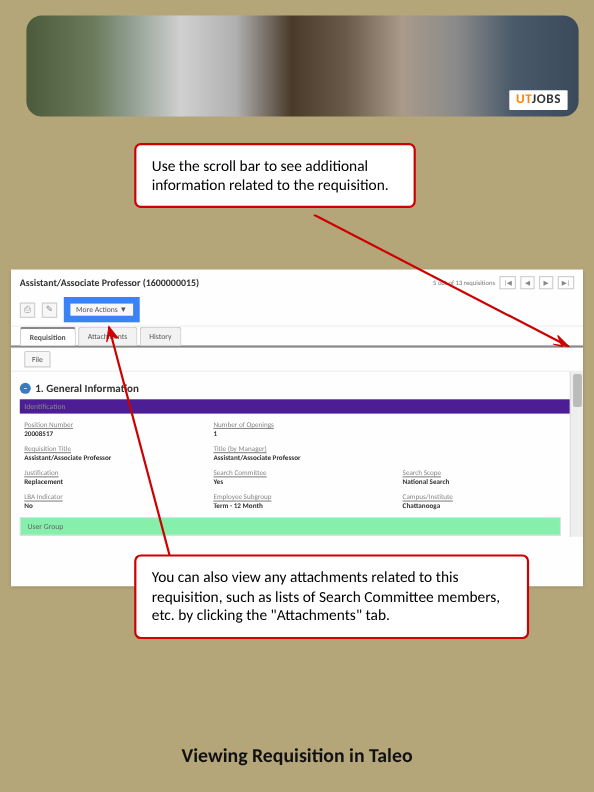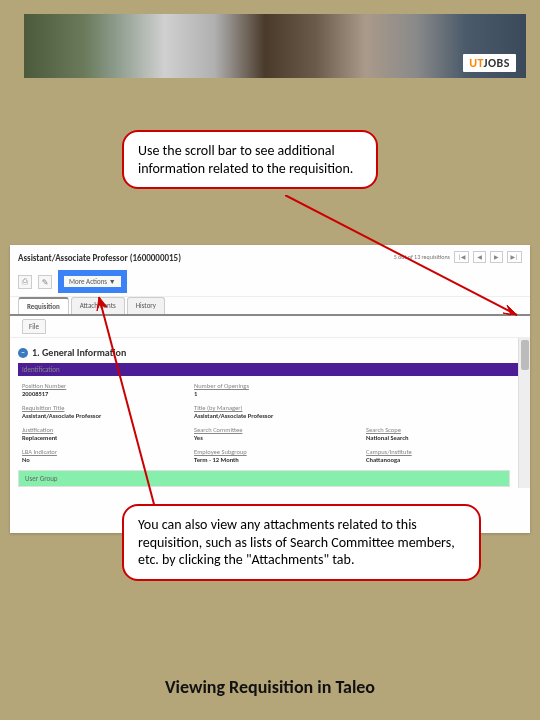--- a/index.html
+++ b/index.html
@@ -7,43 +7,43 @@
     width: 540px;
     height: 720px;
     background: #b5a67a;
     font-family: Calibri, Arial, sans-serif;
     position: relative;
     overflow: hidden;
   }
   .banner {
     position: absolute;
     top: 14px; left: 24px; right: 14px;
-    height: 64px;
+    height: 92px;
     background: linear-gradient(90deg, #4a5a3a 0%, #6a7a5a 12%, #8a9a8a 18%, #d0d0d0 28%, #b0b0b0 38%, #4a3a2a 48%, #6a5a4a 58%, #aa9a8a 68%, #8a8a8a 78%, #4a5a6a 88%, #3a4a5a 100%);
-    border-radius: 0;
+    border-radius: 14px;
     display: flex;
     justify-content: flex-end;
     align-items: flex-end;
     padding: 6px 10px;
   }
   .banner-logo {
     background: #fff;
     padding: 2px 6px;
     font-size: 12px;
     font-weight: bold;
     letter-spacing: 0.5px;
     color: #333;
     border-radius: 1px;
   }
   .banner-logo .ut { color: #ff8200; }
   .callout {
     position: absolute;
     background: #fff;
     border: 2px solid #c00;
-    border-radius: 16px;
+    border-radius: 6px;
     padding: 10px 14px;
     font-size: 14px;
     line-height: 1.25;
     z-index: 10;
   }
   .callout-1 { top: 130px; left: 122px; width: 256px; }
   .callout-2 { top: 504px; left: 122px; width: 359px; }
   .arrow {
     position: absolute;
     z-index: 9;

